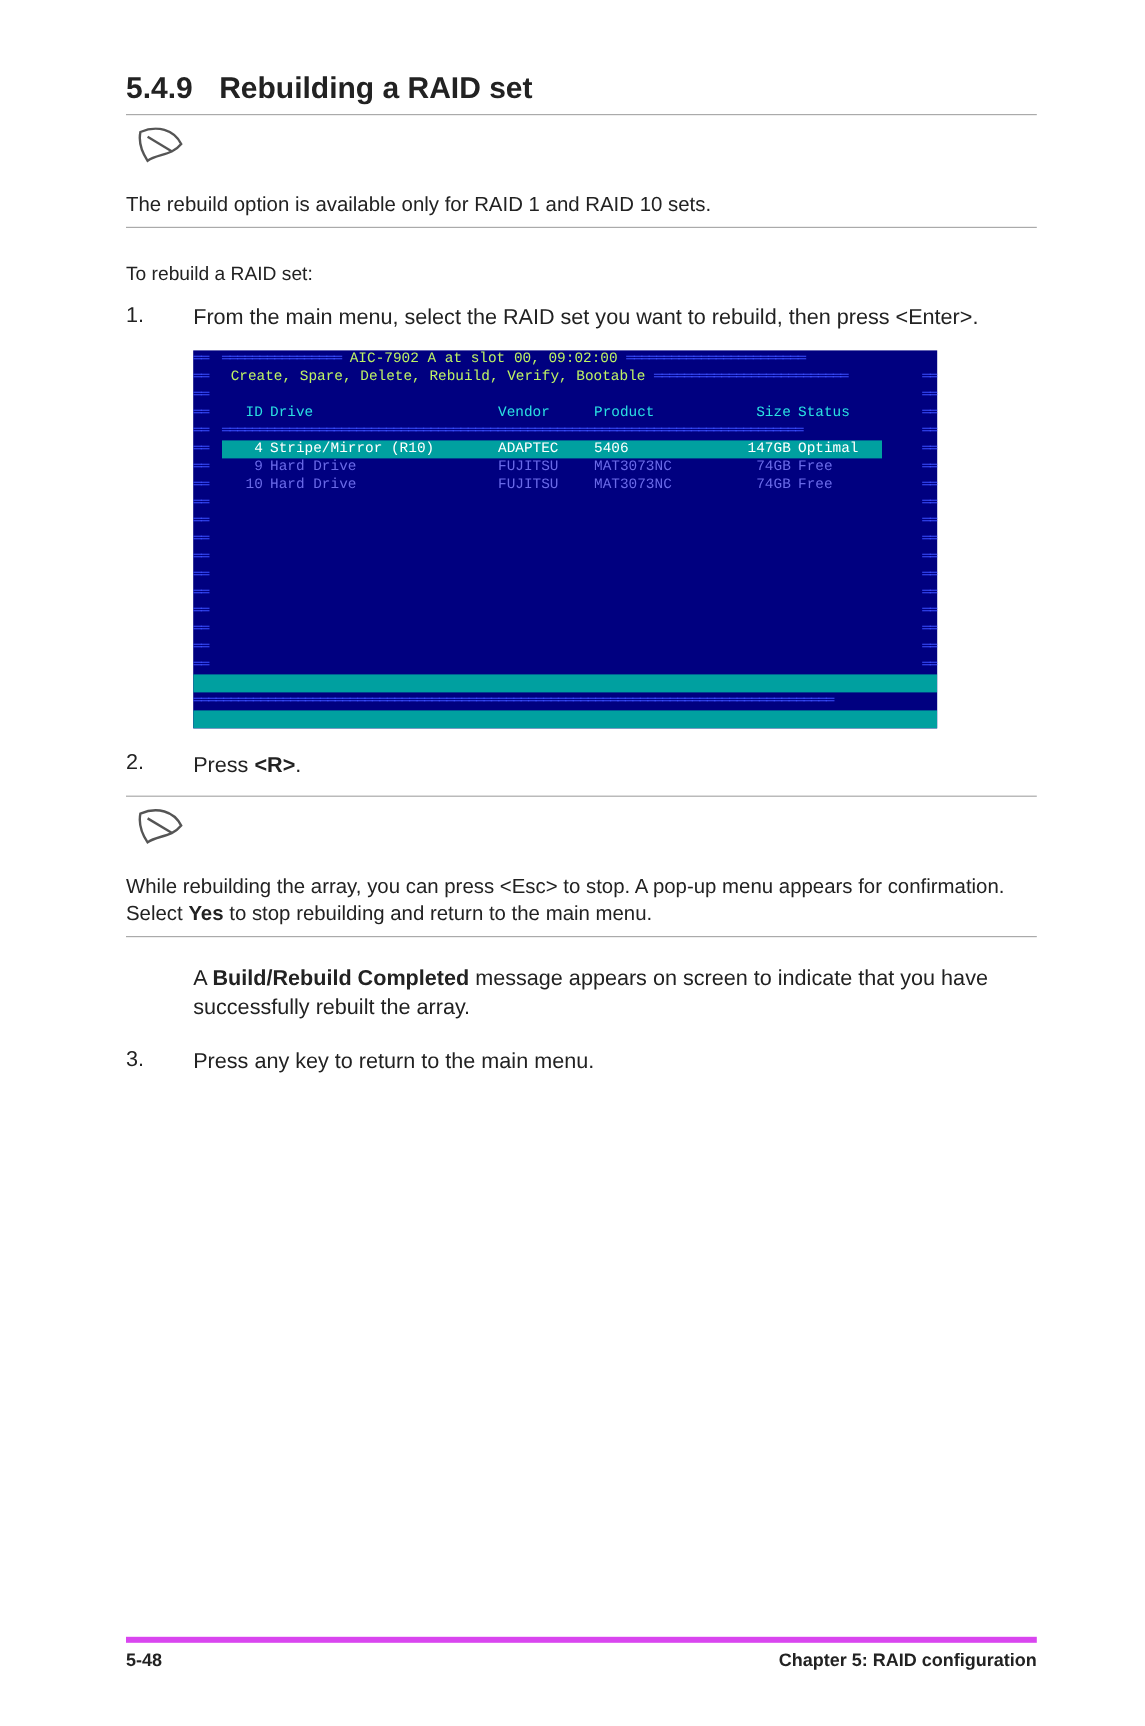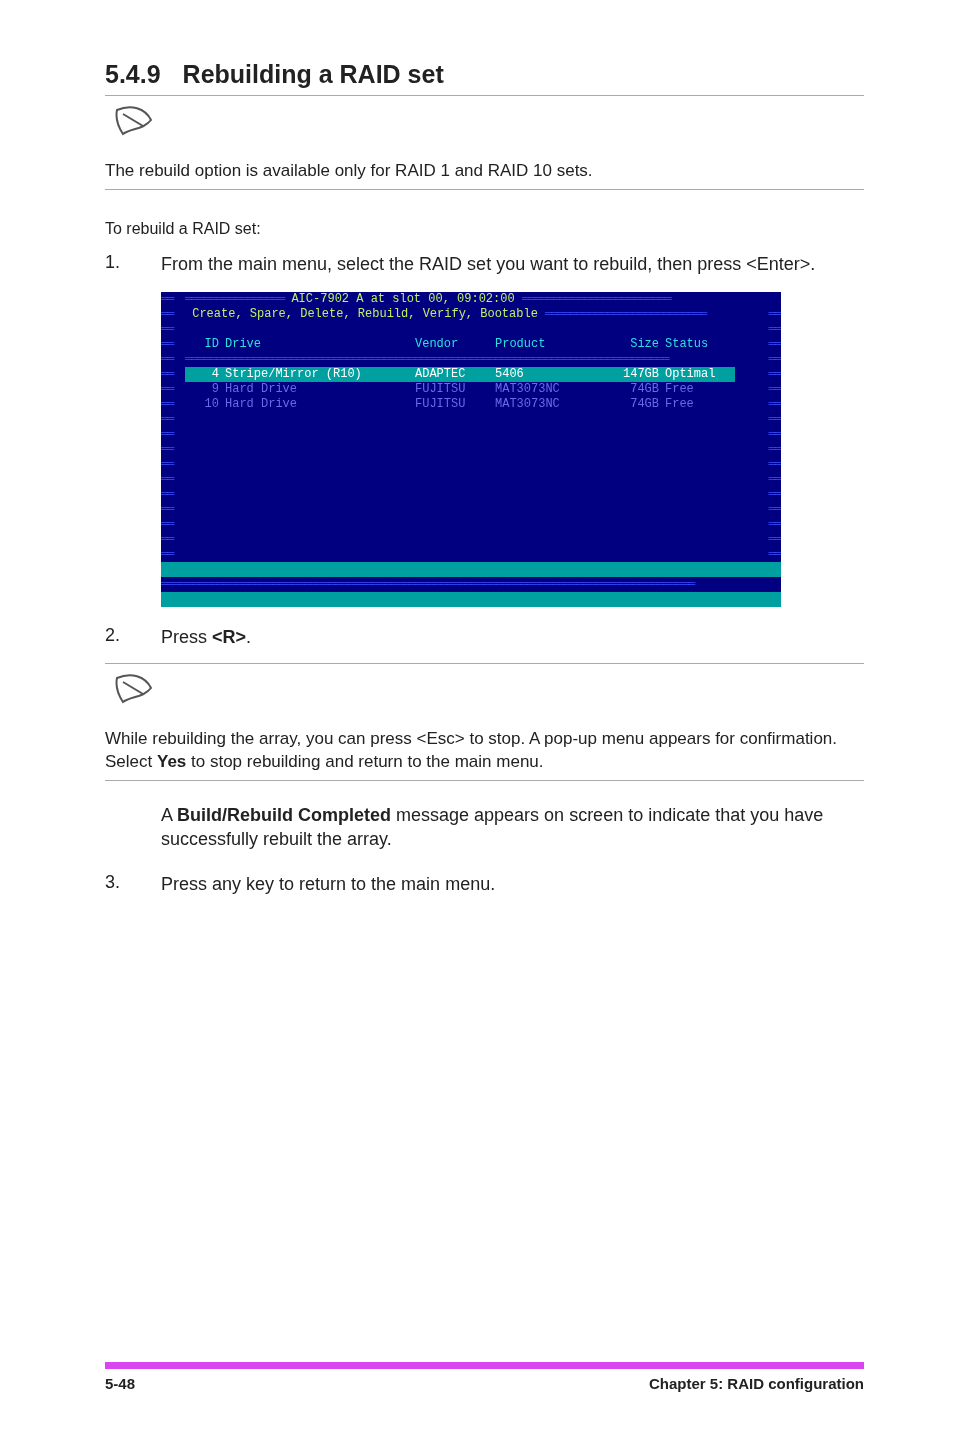--- a/index.html
+++ b/index.html
@@ -94,21 +94,21 @@
     .bios .col-size { width: 60px; text-align: right; padding-right: 6px; }
     .bios .col-stat { width: 70px; }
     .bios .dmargin { width: 24px; display: inline-block; }
     .bios .right-dots { margin-left: auto; width: 24px; text-align: right; }
     .bios .fullbar { width: 100%; background: #00a0a0; height: 15px; }
     .bios .footerbar { width: 100%; background: #00a0a0; color: #ffffff; text-align: center; height: 15px; }
     
     .page-footer {
       position: absolute;
       left: 105px; right: 90px; bottom: 46px;
-      border-top: 7px solid #d946ef;
+      border-top: 5px solid #d946ef;
       display: flex;
       justify-content: space-between;
       font-size: 15px;
       font-weight: 700;
       padding-top: 6px;
       gap: 19px;
     }
   </style>
 </head>
 <body>

